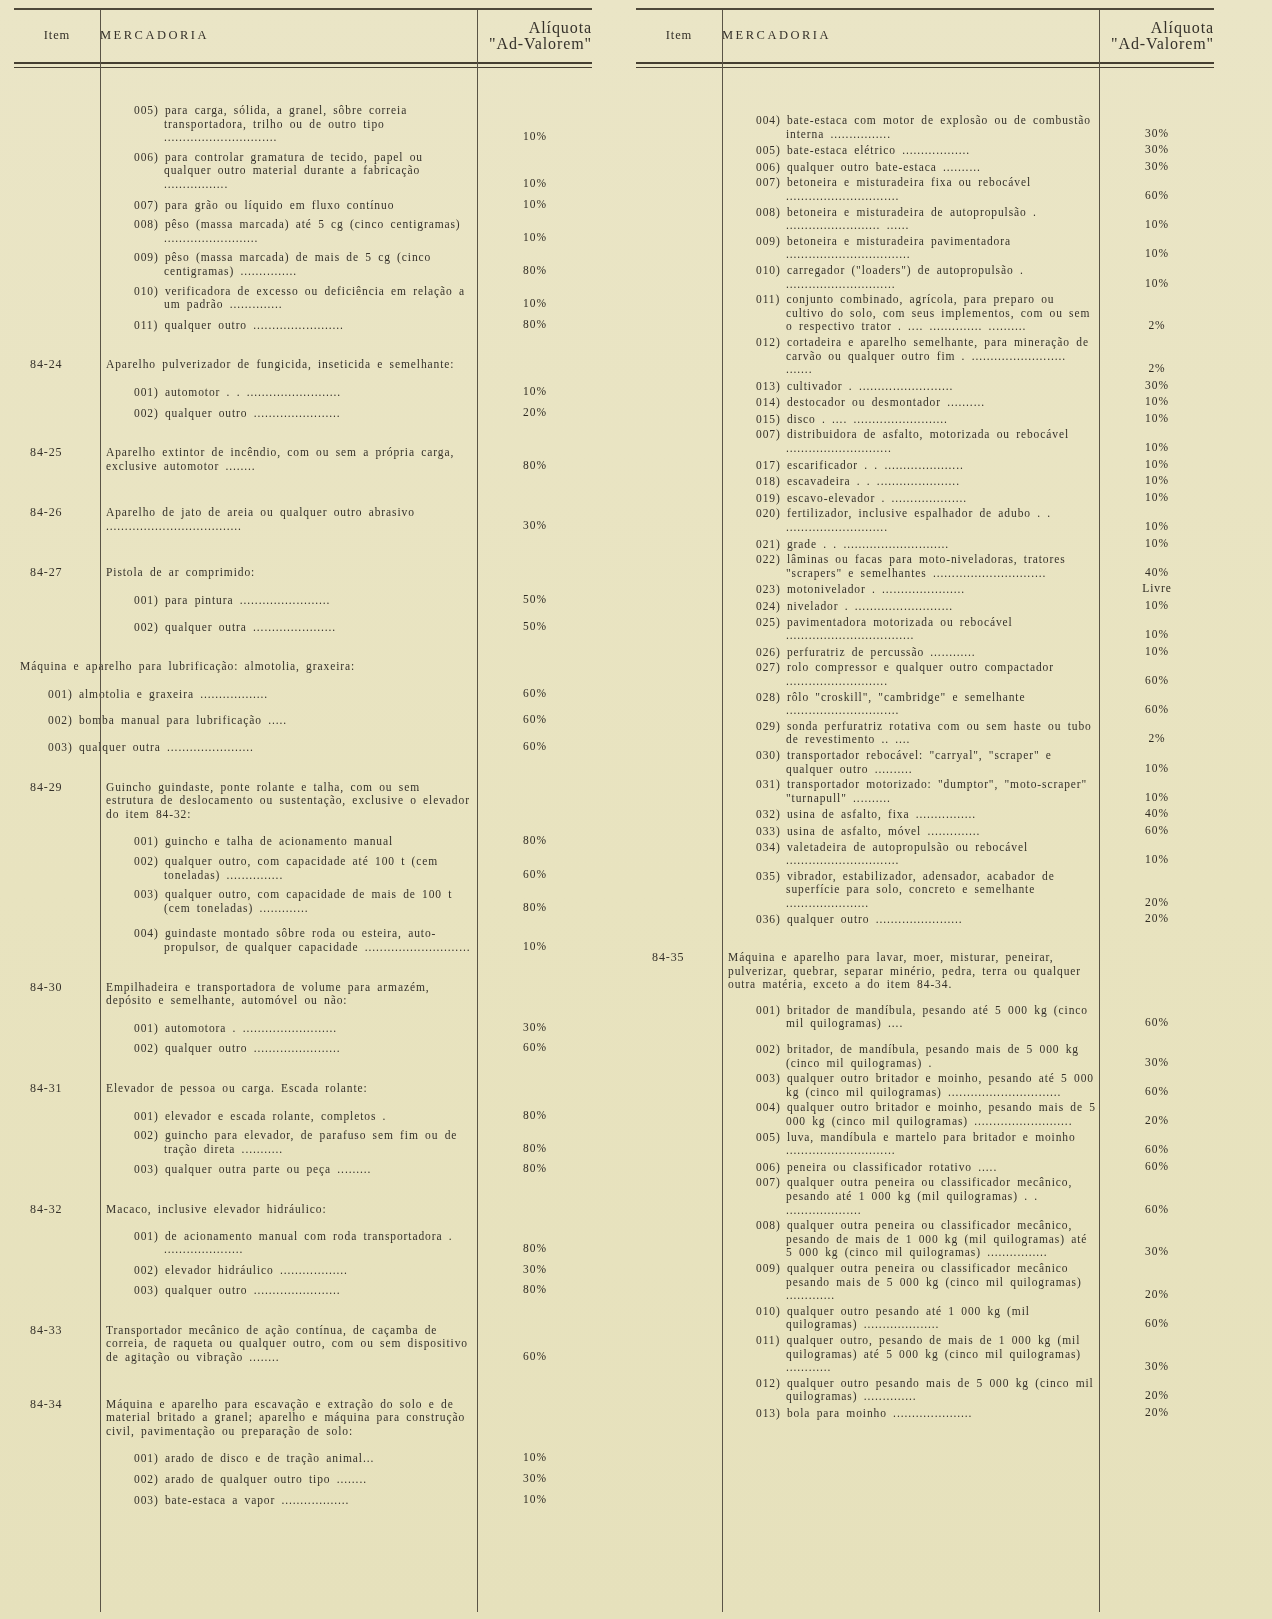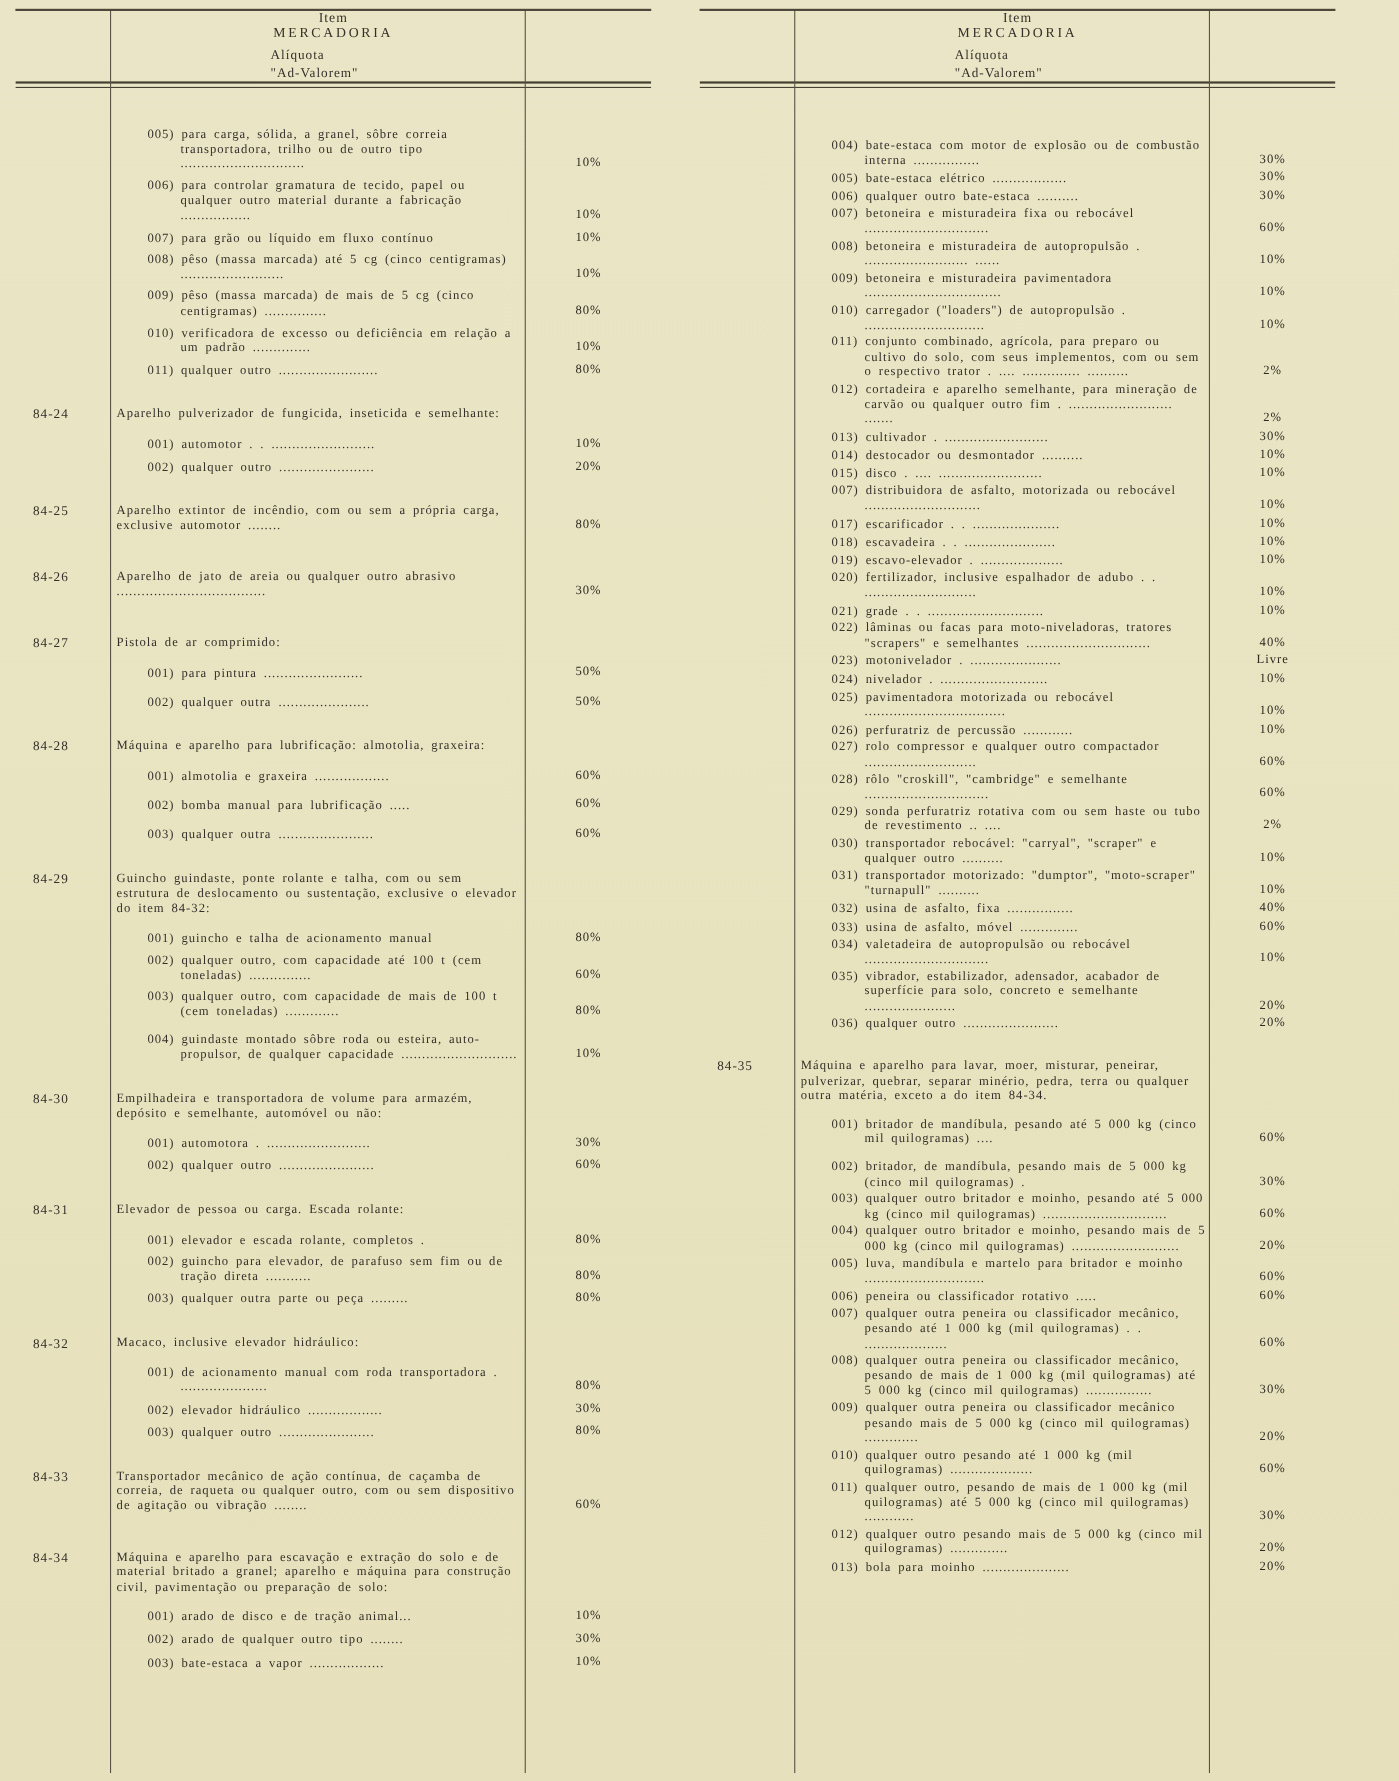--- a/index.html
+++ b/index.html
@@ -20,24 +20,24 @@
     flex: 1;
     height: 1604px;
     overflow: hidden;
     border-top: 2px solid #4d4839;
     --item-w: 86px;
     --rate-w: 114px;
   }
   .vrule { position: absolute; top: 0; bottom: 0; width: 1px; background: #5a5446; }
   .v-left  { left: var(--item-w); }
   .v-right { right: var(--rate-w); }
-  .thead { display: flex; align-items: center; height: 64px; flex-direction: column; }
+  .thead { display: flex; align-items: center; height: 52px; }
   .th-item { width: var(--item-w); text-align: center; font-size: 12.5px; }
   .th-desc { flex: 1; text-align: left; letter-spacing: 2.5px; font-size: 12.5px; }
-  .th-rate { width: var(--rate-w); text-align: left; font-size: 12px; line-height: 16px; }
+  .th-rate { width: var(--rate-w); text-align: right; font-size: 16px; line-height: 16px; }
   .double-rule { height: 6px; border-top: 2px solid #453f31; border-bottom: 1px solid #453f31; }
   .tbody { padding: 36px 0 16px 0; }
   .half.right .tbody { padding-top: 46px; }
 
   .entry { display: flex; margin-bottom: 20px; }
   .half.right .entry { margin-bottom: 10px; }
   .entry.gap-top { margin-top: 22px; }
   .e-item { width: var(--item-w); padding-left: 16px; font-size: 12px; flex: none; }
   .e-body { flex: 1; min-width: 0; }
 
@@ -148,21 +148,20 @@
               <p class="hang"><span class="code">001)</span> para pintura ........................</p>
               <div class="rate">50%</div>
             </div>
             <div class="sub gap-top">
               <p class="hang"><span class="code">002)</span> qualquer outra ......................</p>
               <div class="rate">50%</div>
             </div>
           </div>
         </div>
         <div class="entry">
-          <div class="e-item">84-28</div>
           <div class="e-body">
             <div class="drow">
               <p class="desc">Máquina e aparelho para lubrificação: almotolia, graxeira:</p>
               <div class="rate"></div>
             </div>
             <div class="sub gap-top">
               <p class="hang"><span class="code">001)</span> almotolia e graxeira ..................</p>
               <div class="rate">60%</div>
             </div>
             <div class="sub gap-top">

